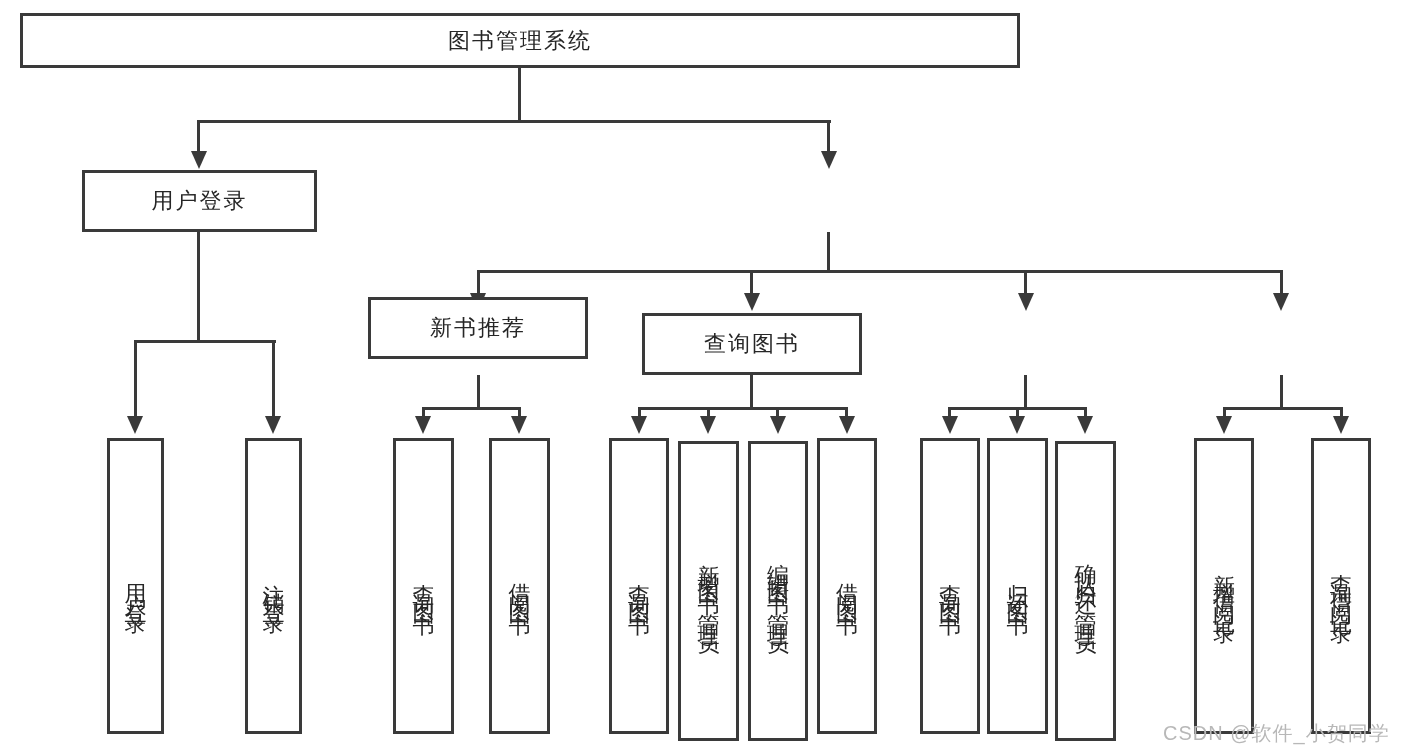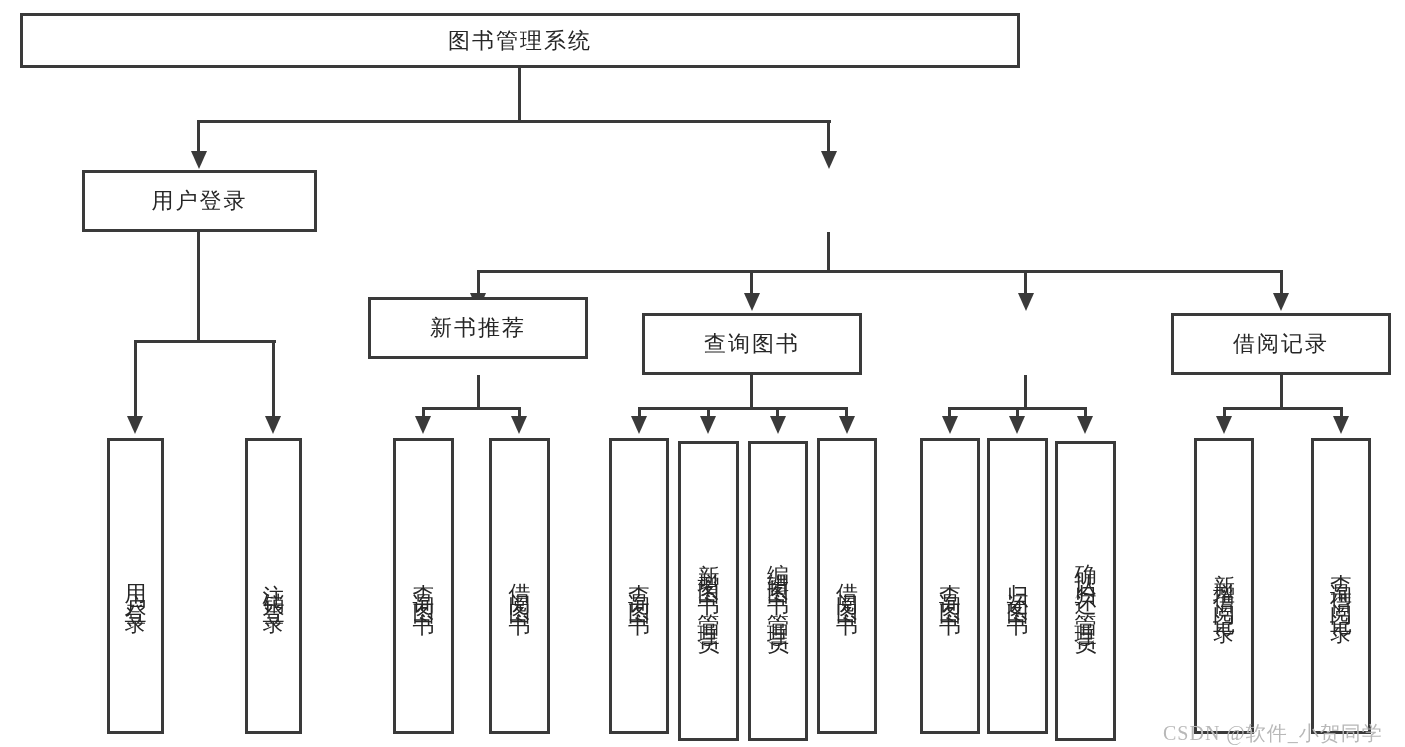--- a/index.html
+++ b/index.html
@@ -1,18 +1,18 @@
 <!DOCTYPE html>
 <html><head>
 <meta charset="utf-8">
 <style>
   html,body{margin:0;padding:0;background:#fff;}
   .canvas{
     position:relative;width:1405px;height:747px;background:#ffffff;overflow:hidden;
-    font-family:Liberation Serif, serif;color:#262626;
+    font-family:Liberation Sans, sans-serif;color:#262626;
   }
   .hline,.vline{position:absolute;background:#3a3a3a;}
   .hline{height:3px;}
   .vline{width:3px;}
   .arrow{
     position:absolute;width:0;height:0;
     border-left:8px solid transparent;border-right:8px solid transparent;
     border-top:18px solid #3a3a3a;
   }
   .node{
@@ -100,23 +100,20 @@
   <div class="node" style="left:82px;top:170px;width:235px;height:62px;">
     <span>用户登录</span>
   </div>
 
   <div class="node" style="left:368px;top:297px;width:220px;height:62px;">
     <span>新书推荐</span>
   </div>
   <div class="node" style="left:642px;top:313px;width:220px;height:62px;">
     <span>查询图书</span>
   </div>
-  <div class="node" style="left:1171px;top:313px;width:220px;height:62px;">
-    <span>借阅记录</span>
-  </div>
 
   <div class="node leaf" style="left:107px;top:438px;width:57px;height:296px;">
     <span>用户登录</span>
   </div>
   <div class="node leaf" style="left:245px;top:438px;width:57px;height:296px;">
     <span>注销登录</span>
   </div>
 
   <div class="node leaf" style="left:393px;top:438px;width:61px;height:296px;">
     <span>查询图书</span>

